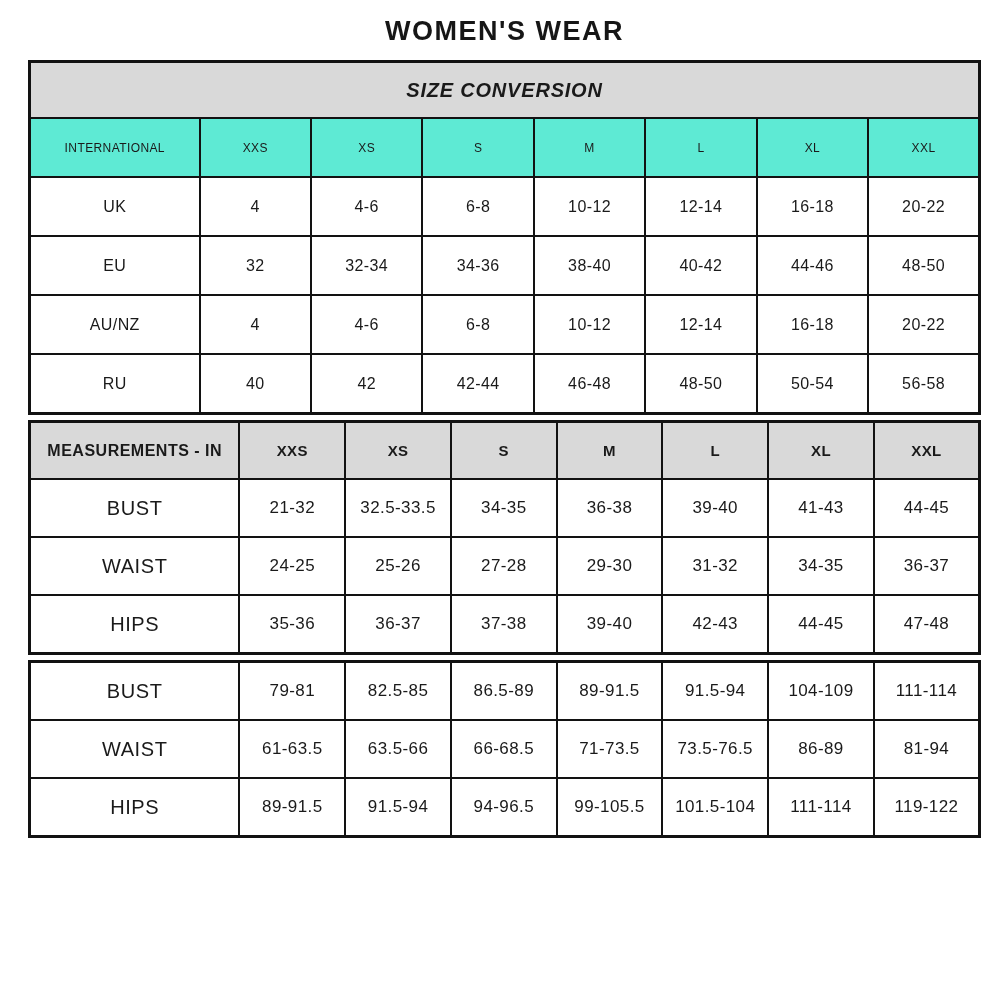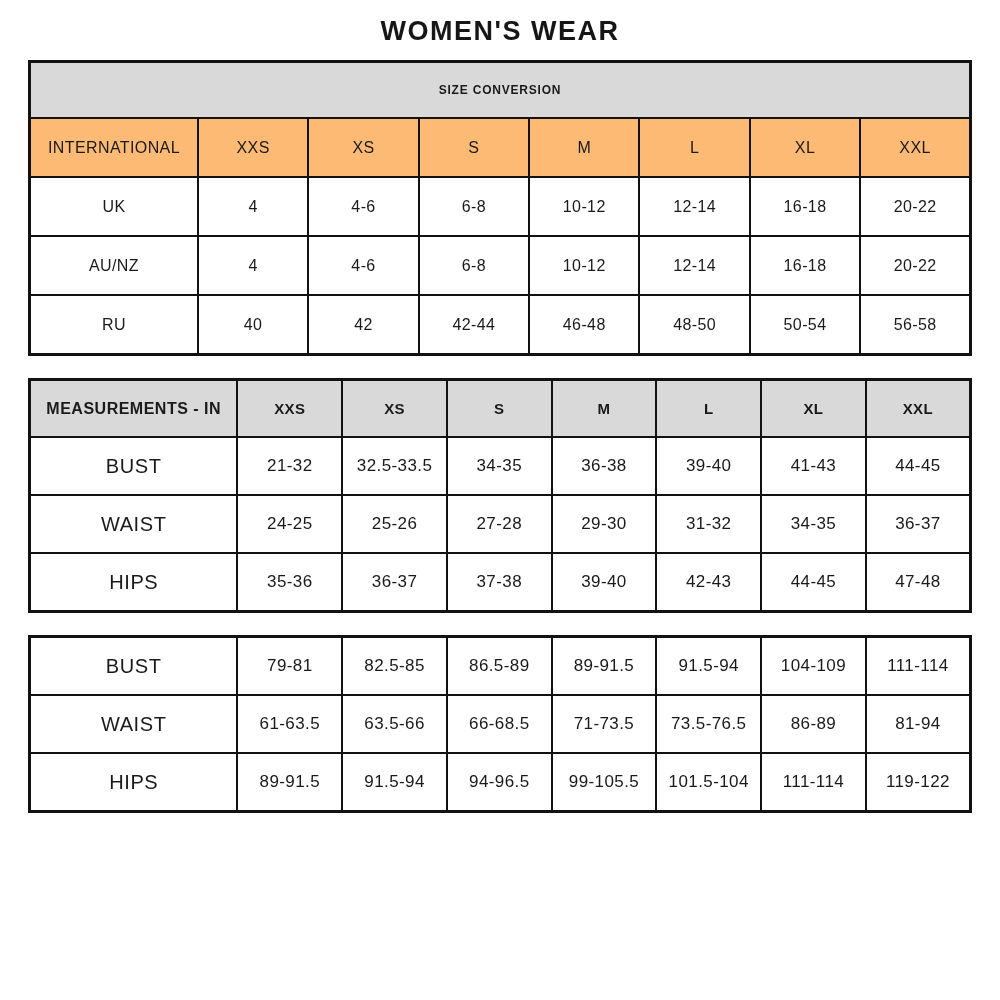--- a/index.html
+++ b/index.html
@@ -6,59 +6,60 @@
     margin: 0;
     padding: 0;
     background: #ffffff;
     font-family: "Liberation Sans", "DejaVu Sans", sans-serif;
     color: #1a1a1a;
   }
   .page {
     width: 1000px;
     height: 1000px;
     box-sizing: border-box;
-    padding: 10px 28px 0 28px;
+    padding: 10px 19px 0 28px;
     background: #ffffff;
   }
   .page-title {
     text-align: center;
     font-size: 27px;
     font-weight: bold;
     letter-spacing: 1.5px;
     color: #161616;
     margin: 6px 0 13px 0;
   }
   table.tbl {
     width: 100%;
     border-collapse: collapse;
     table-layout: fixed;
     border: 3px solid #121212;
   }
-  table.tbl + table.tbl { margin-top: 22px; }
+  table.tbl + table.tbl { margin-top: 5px; }
   .tbl th, .tbl td {
     border: 2px solid #121212;
     text-align: center;
     vertical-align: middle;
     padding: 0 4px;
     letter-spacing: 0.4px;
     overflow: hidden;
   }
   
   .t1 { margin-top: 0; }
   .t1 .banner {
     background: #d9d9d9;
     height: 54px;
-    font-size: 12px;
+    font-size: 20px;
     font-weight: bold;
     letter-spacing: 0.8px;
+    font-style: italic;
   }
   .t1 th.colhead {
-    background: #fdba74;
+    background: #5eead4;
     font-weight: normal;
-    font-size: 16px;
+    font-size: 12px;
     height: 57px;
   }
   .t1 td { height: 57px; font-size: 16px; font-weight: normal; }
   .t1 td.rowlabel { font-size: 16px; }
   
   .tm th {
     background: #d9d9d9;
     height: 55px;
     font-weight: bold;
   }
@@ -103,20 +104,30 @@
         <td class="rowlabel">UK</td>
         <td>4</td>
         <td>4-6</td>
         <td>6-8</td>
         <td>10-12</td>
         <td>12-14</td>
         <td>16-18</td>
         <td>20-22</td>
       </tr>
       <tr>
+        <td class="rowlabel">EU</td>
+        <td>32</td>
+        <td>32-34</td>
+        <td>34-36</td>
+        <td>38-40</td>
+        <td>40-42</td>
+        <td>44-46</td>
+        <td>48-50</td>
+      </tr>
+      <tr>
         <td class="rowlabel">AU/NZ</td>
         <td>4</td>
         <td>4-6</td>
         <td>6-8</td>
         <td>10-12</td>
         <td>12-14</td>
         <td>16-18</td>
         <td>20-22</td>
       </tr>
       <tr>

